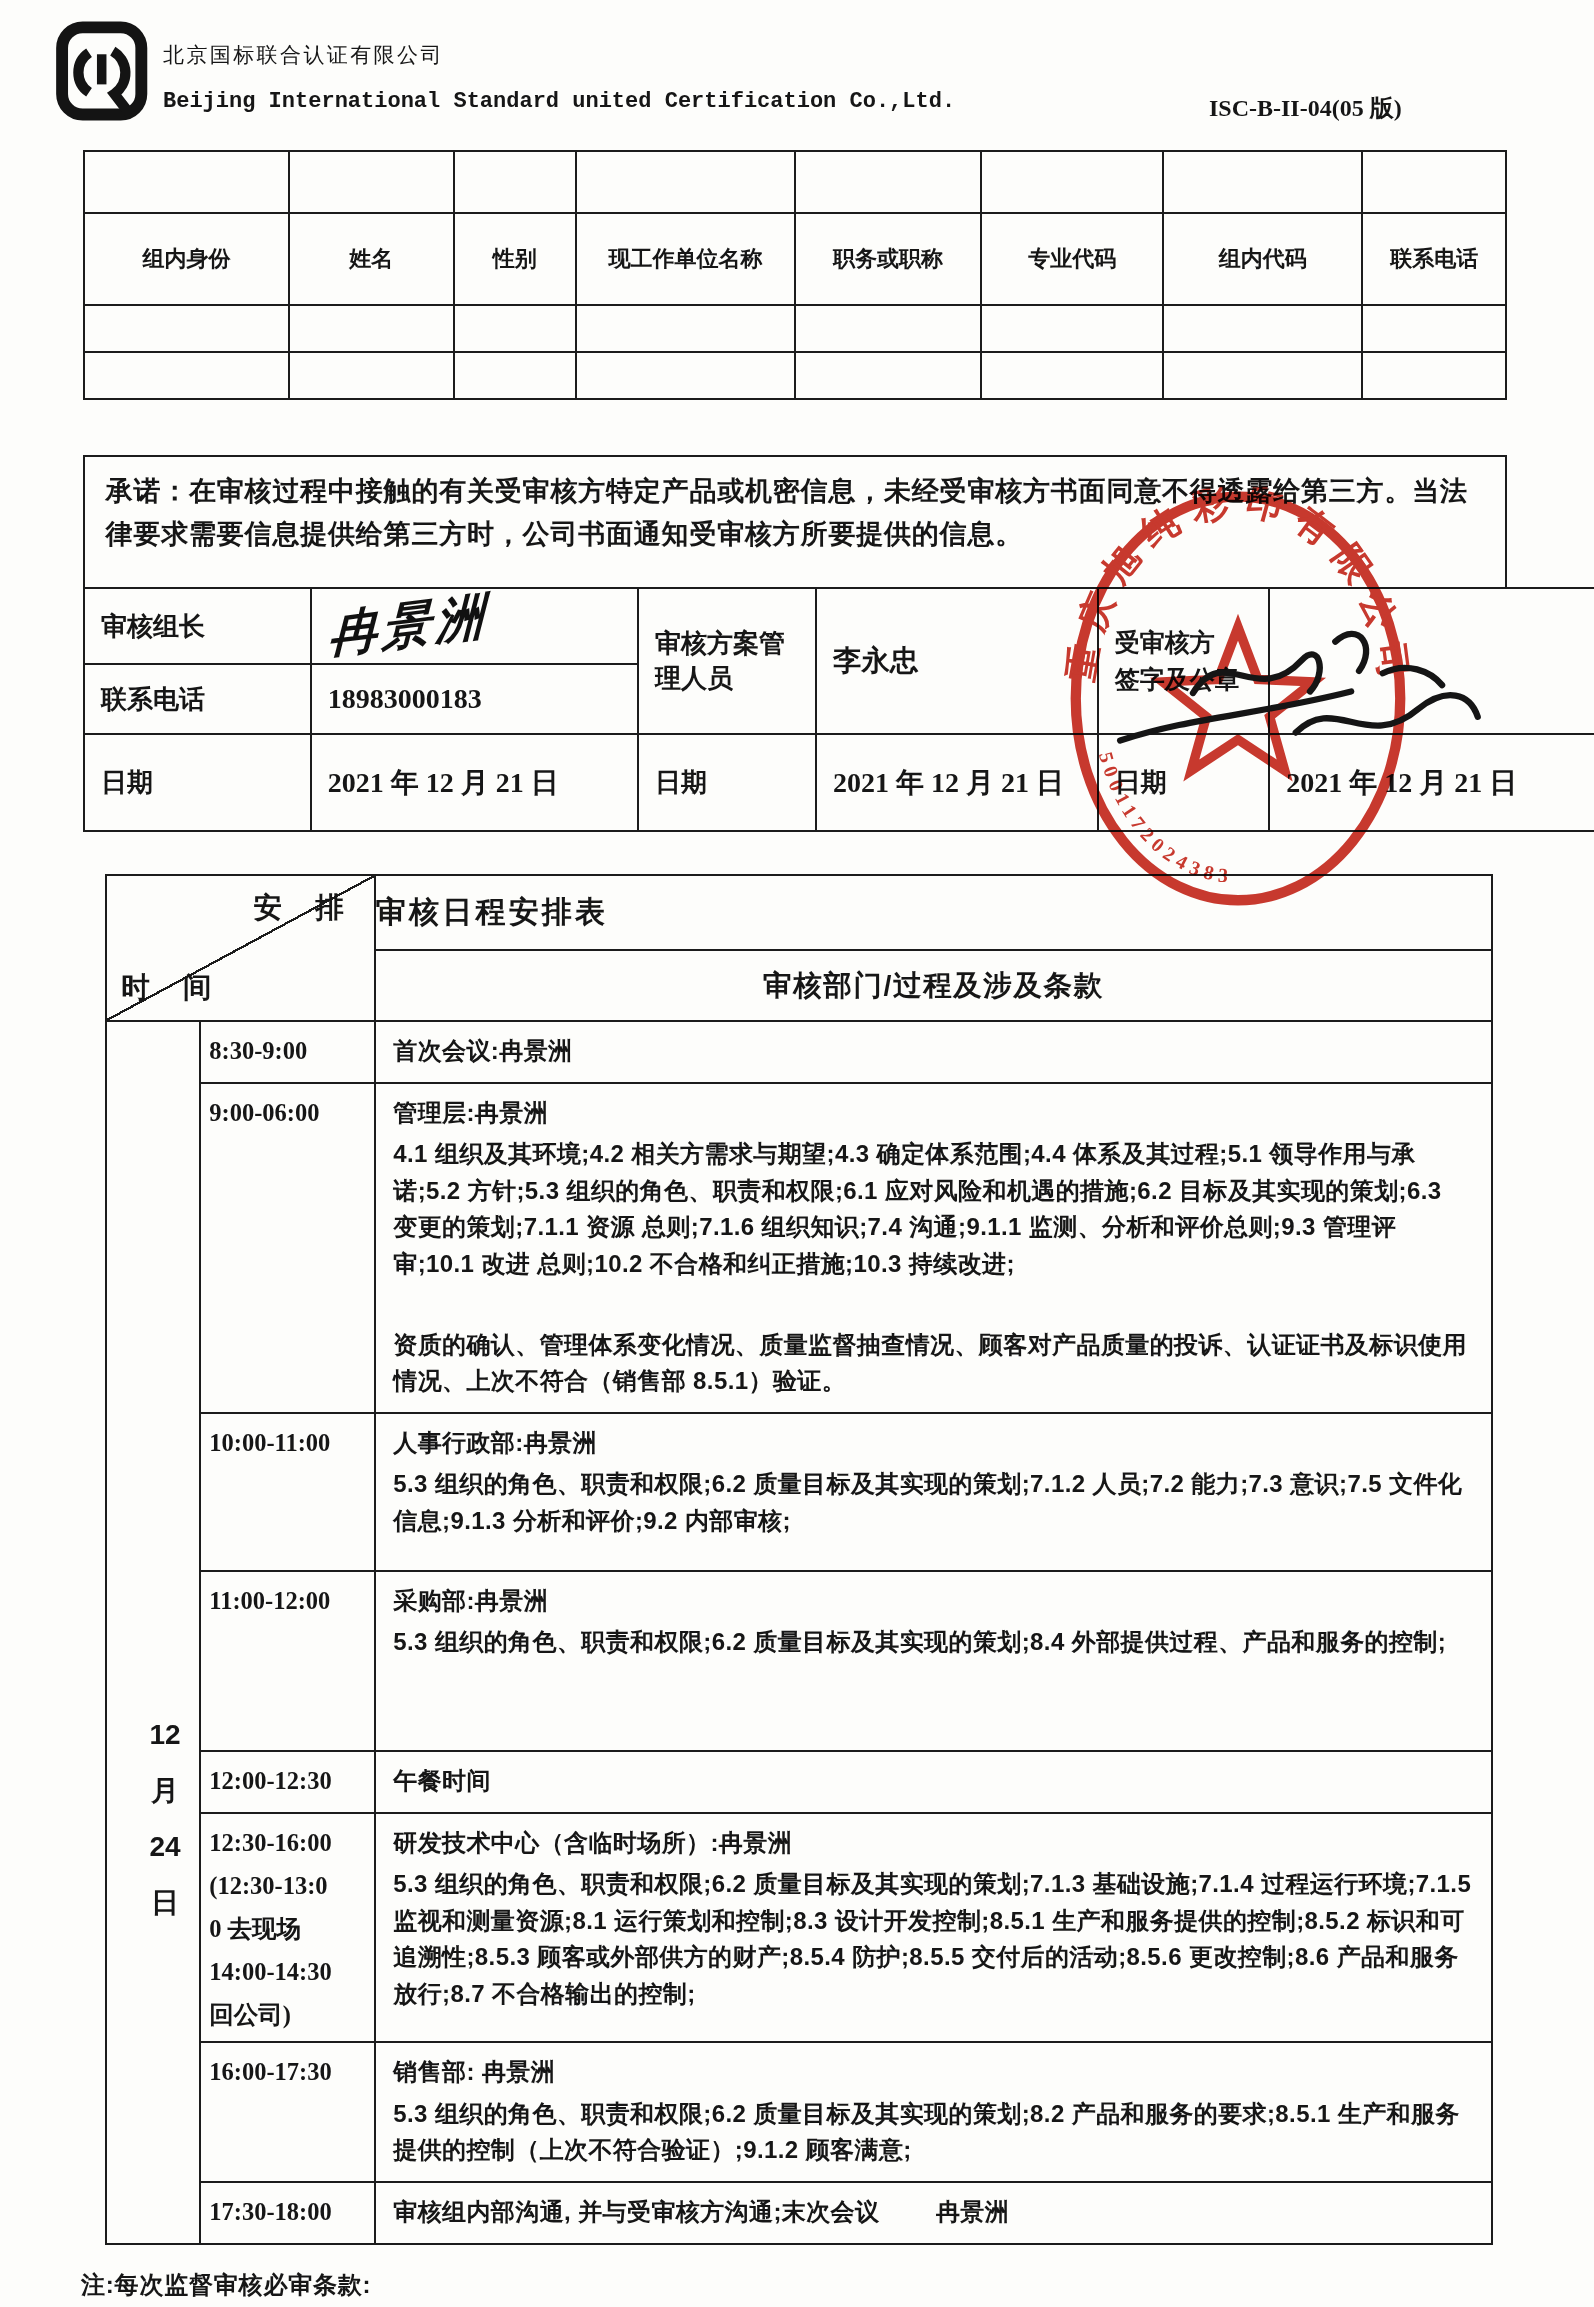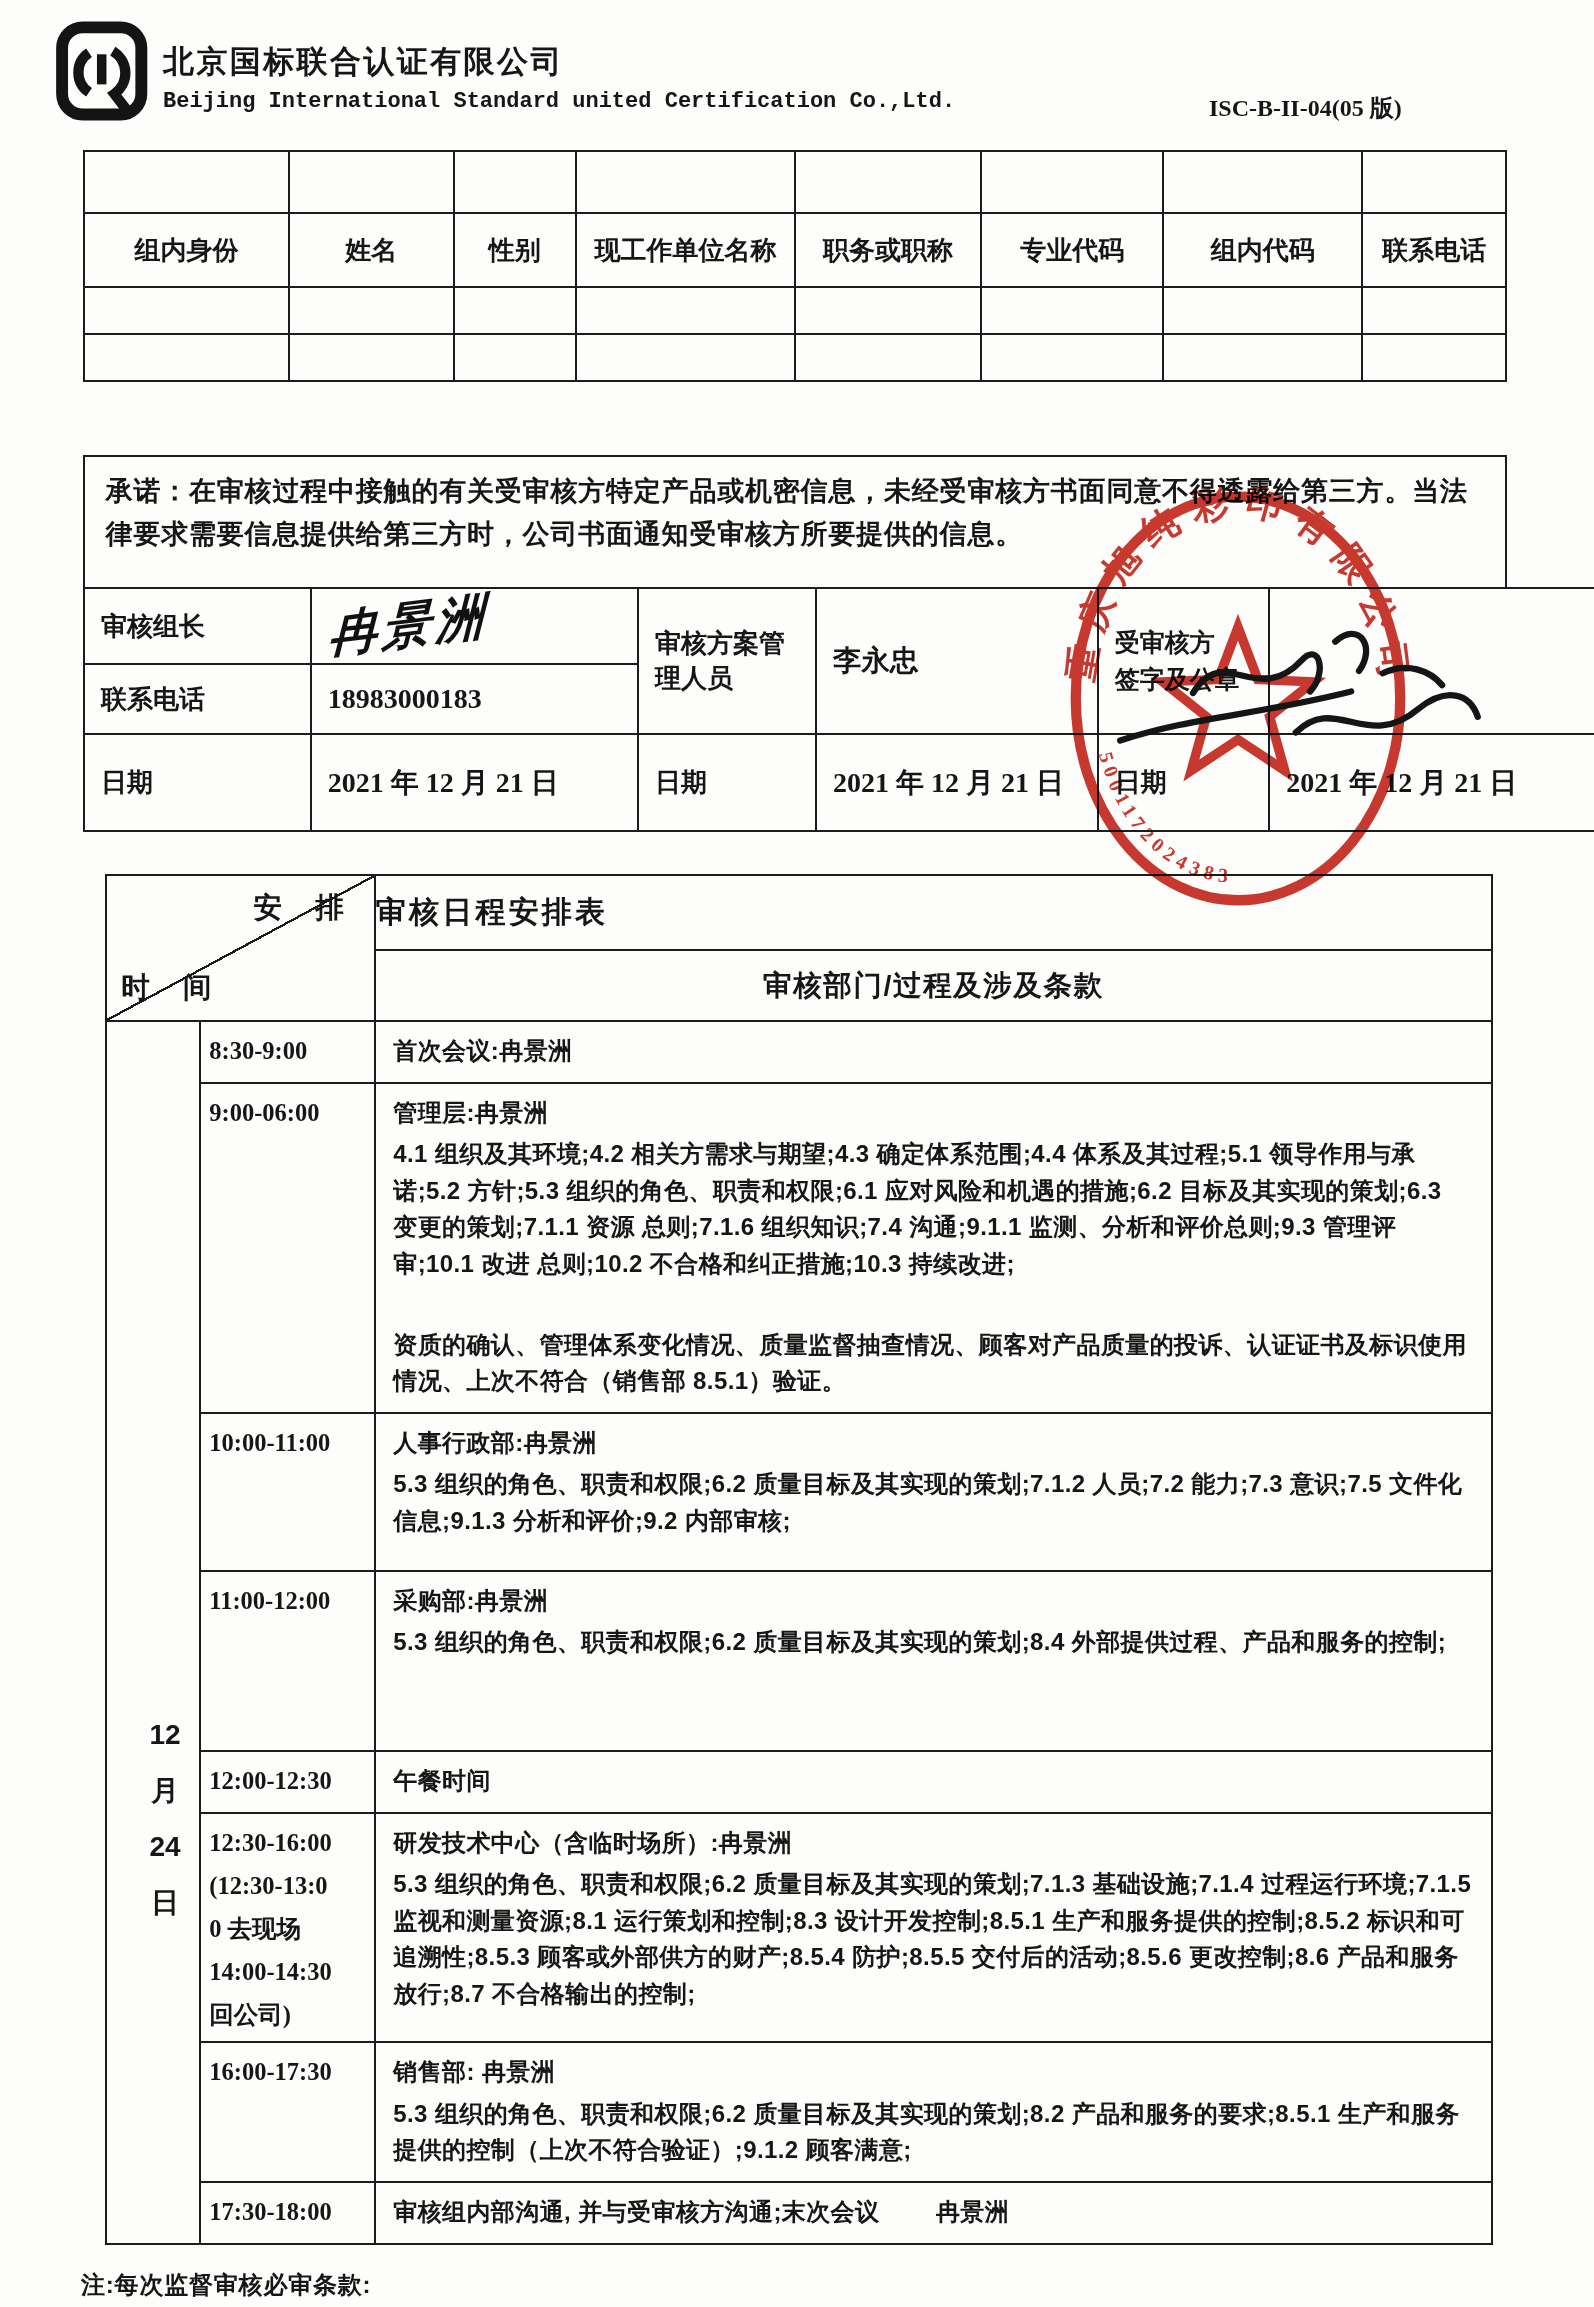--- a/index.html
+++ b/index.html
@@ -7,34 +7,34 @@
   #sheet {
     position:relative; width:1595px; height:2307px;
     background:#fdfdfb; color:#161616; overflow:hidden;
     font-family:"Liberation Sans","DejaVu Sans",sans-serif;
   }
   .serif { font-family:"Liberation Serif","DejaVu Serif",serif; }
   .mono  { font-family:"Liberation Mono","DejaVu Sans Mono",monospace; }
 
   
   #logo { position:absolute; left:54px; top:20.6px; width:97px; height:103px; }
-  #company-cn { position:absolute; left:163px; top:41px; font-size:31px; font-weight:700; letter-spacing:2.4px; }
+  #company-cn { position:absolute; left:163px; top:41px; font-size:21px; font-weight:400; letter-spacing:2.4px; }
   #company-en { position:absolute; left:163px; top:89px; font-size:22px; font-weight:700; letter-spacing:0px; }
   #doc-code   { position:absolute; left:1209px; top:92px; font-size:24px; font-weight:700; }
 
   
   table { border-collapse:collapse; table-layout:fixed; }
   td { border:2.4px solid #1c1c1c; vertical-align:middle; }
 
   
   #expert-table { position:absolute; left:83px; top:150px; width:1424px; }
   #expert-table td { text-align:center; }
   .frag-row td { height:62px; }
   .title-row td { height:70px; font-size:32px; font-weight:700; letter-spacing:4.7px; }
-  .head-row td { height:74px; font-size:26px; font-weight:700; }
+  .head-row td { height:92px; font-size:22px; font-weight:700; }
   .empty-row td { height:47px; }
 
   
   #commitment {
     position:absolute; left:83px; top:455px; width:1424px; height:134px;
     border:2.4px solid #1c1c1c; padding:12.7px 20.6px 8px 20.6px;
     font-size:27px; font-weight:700; line-height:1.62; letter-spacing:0.8px;
   }
 
   

